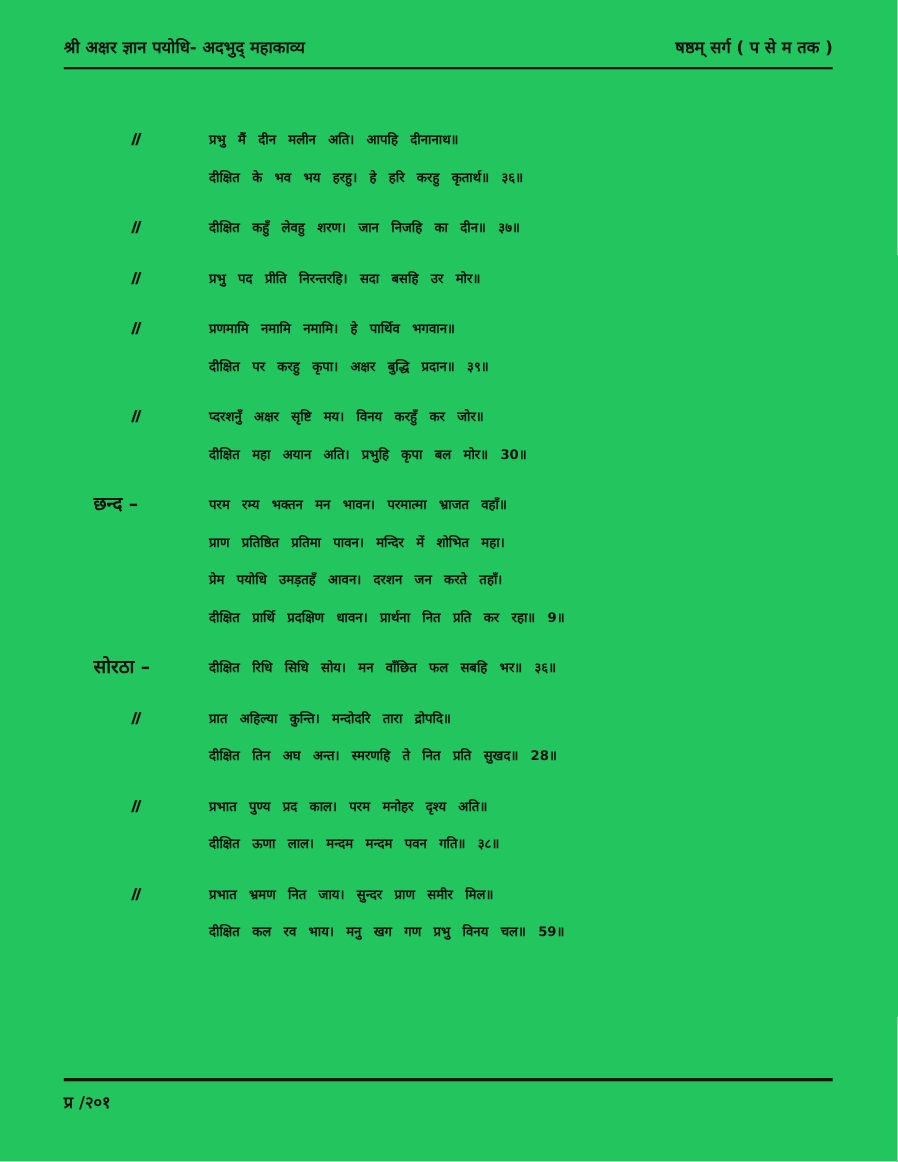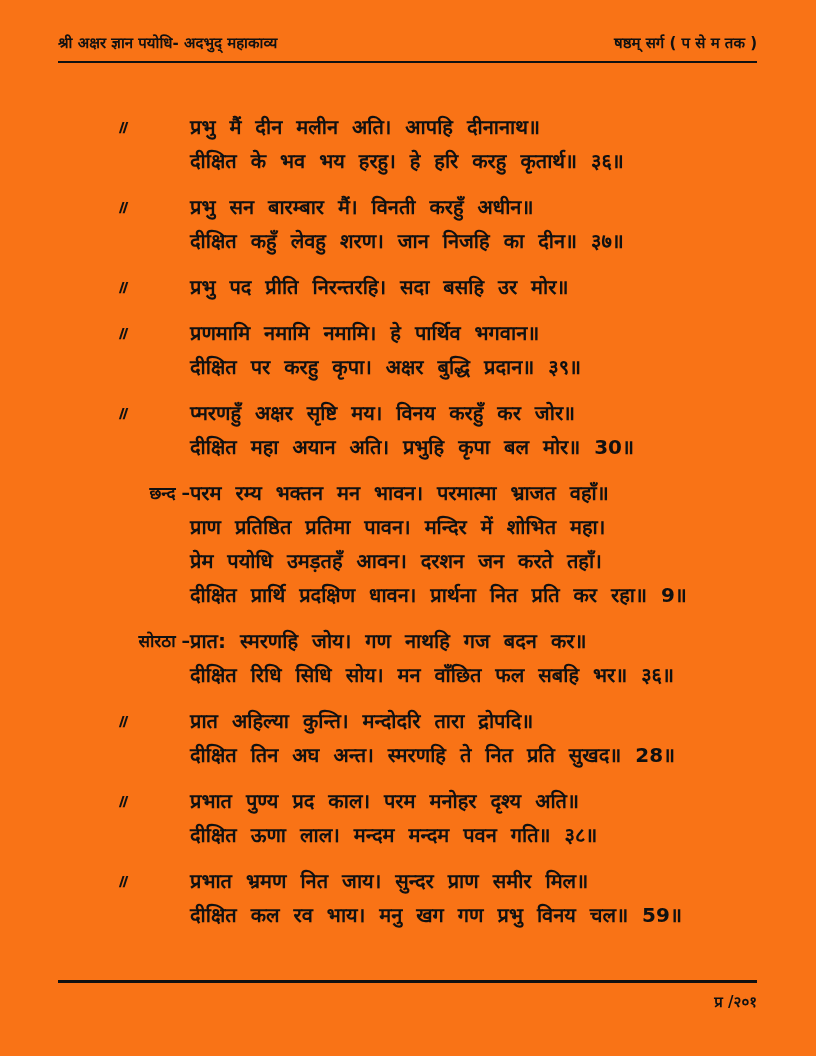--- a/index.html
+++ b/index.html
@@ -5,21 +5,21 @@
   html, body {
     margin: 0;
     padding: 0;
     background: #e8e8e8;
   }
   .page {
     position: relative;
     width: 816px;
     height: 1056px;
     margin: 0 auto;
-    background: #f97316;
+    background: #22c55e;
     color: #111111;
     font-family: "DejaVu Sans", sans-serif;
     font-weight: bold;
     overflow: hidden;
     box-sizing: border-box;
   }
   .header {
     position: absolute;
     top: 32px;
     left: 58px;
@@ -47,36 +47,35 @@
     flex-shrink: 0;
     font-size: 17px;
     line-height: 34px;
     box-sizing: border-box;
   }
   .marker-danda { padding-left: 58px; }
   .marker-danda .mk {
     display: inline-block;
     transform: skewX(-18deg);
   }
-  .marker-label { padding-left: 25px; white-space: nowrap; text-align: right; }
+  .marker-label { padding-left: 25px; white-space: nowrap; }
   .lines { flex: 1 1 auto; }
   .line {
     margin: 0;
-    font-size: 20px;
+    font-size: 12px;
     line-height: 34px;
     word-spacing: 7px;
     white-space: nowrap;
   }
   .footer {
     position: absolute;
     top: 980px;
     left: 58px;
     right: 59px;
     border-top: 3px solid #111111;
-    text-align: right;
     padding-top: 8px;
     font-size: 15px;
   }
 </style>
 </head>
 <body>
 
 <div class="page">
 
   <div class="header">
@@ -88,57 +87,55 @@
       <div class="verse-block">
         <div class="marker marker-danda"><span class="mk">॥</span></div>
         <div class="lines">
           <p class="line">प्रभु मैं दीन मलीन अति। आपहि दीनानाथ॥</p>
           <p class="line">दीक्षित के भव भय हरहु। हे हरि करहु कृतार्थ॥ ३६॥</p>
         </div>
       </div>
       <div class="verse-block">
         <div class="marker marker-danda"><span class="mk">॥</span></div>
         <div class="lines">
-          <p class="line">प्रभु सन बारम्बार मैं। विनती करहुँ अधीन॥</p>
           <p class="line">दीक्षित कहुँ लेवहु शरण। जान निजहि का दीन॥ ३७॥</p>
         </div>
       </div>
       <div class="verse-block">
         <div class="marker marker-danda"><span class="mk">॥</span></div>
         <div class="lines">
           <p class="line">प्रभु पद प्रीति निरन्तरहि। सदा बसहि उर मोर॥</p>
         </div>
       </div>
       <div class="verse-block">
         <div class="marker marker-danda"><span class="mk">॥</span></div>
         <div class="lines">
           <p class="line">प्रणमामि नमामि नमामि। हे पार्थिव भगवान॥</p>
           <p class="line">दीक्षित पर करहु कृपा। अक्षर बुद्धि प्रदान॥ ३९॥</p>
         </div>
       </div>
       <div class="verse-block">
         <div class="marker marker-danda"><span class="mk">॥</span></div>
         <div class="lines">
-          <p class="line">प्मरणहुँ अक्षर सृष्टि मय। विनय करहुँ कर जोर॥</p>
+          <p class="line">प्दरशनुँ अक्षर सृष्टि मय। विनय करहुँ कर जोर॥</p>
           <p class="line">दीक्षित महा अयान अति। प्रभुहि कृपा बल मोर॥ 30॥</p>
         </div>
       </div>
       <div class="verse-block">
         <div class="marker marker-label"><span class="mk">छन्द –</span></div>
         <div class="lines">
           <p class="line">परम रम्य भक्तन मन भावन। परमात्मा भ्राजत वहाँ॥</p>
           <p class="line">प्राण प्रतिष्ठित प्रतिमा पावन। मन्दिर में शोभित महा।</p>
           <p class="line">प्रेम पयोधि उमड़तहँ आवन। दरशन जन करते तहाँ।</p>
           <p class="line">दीक्षित प्रार्थि प्रदक्षिण धावन। प्रार्थना नित प्रति कर रहा॥ 9॥</p>
         </div>
       </div>
       <div class="verse-block">
         <div class="marker marker-label"><span class="mk">सोरठा –</span></div>
         <div class="lines">
-          <p class="line">प्रात: स्मरणहि जोय। गण नाथहि गज बदन कर॥</p>
           <p class="line">दीक्षित रिधि सिधि सोय। मन वाँछित फल सबहि भर॥ ३६॥</p>
         </div>
       </div>
       <div class="verse-block">
         <div class="marker marker-danda"><span class="mk">॥</span></div>
         <div class="lines">
           <p class="line">प्रात अहिल्या कुन्ति। मन्दोदरि तारा द्रोपदि॥</p>
           <p class="line">दीक्षित तिन अघ अन्त। स्मरणहि ते नित प्रति सुखद॥ 28॥</p>
         </div>
       </div>

